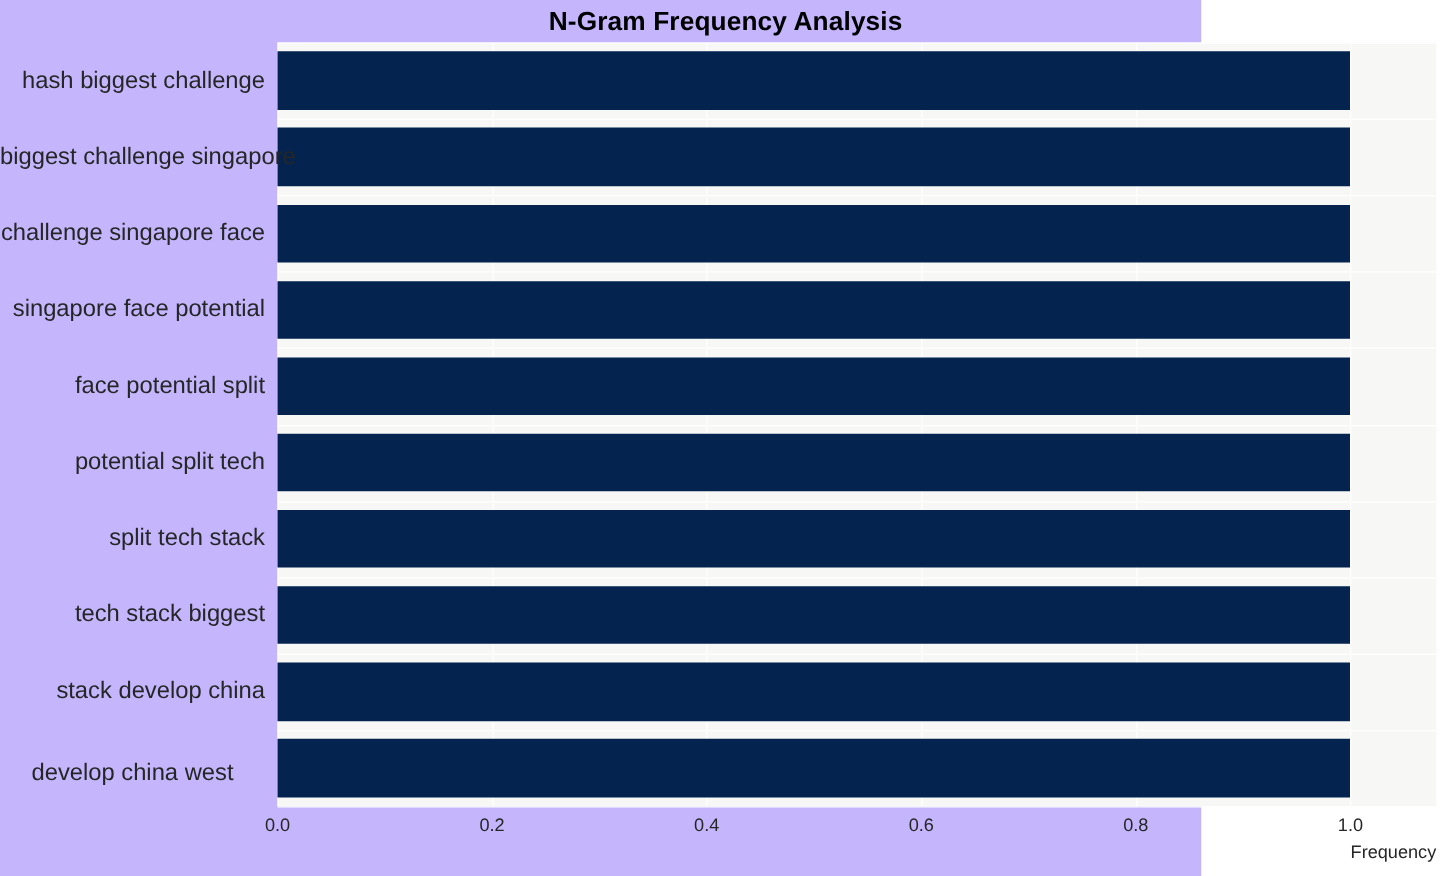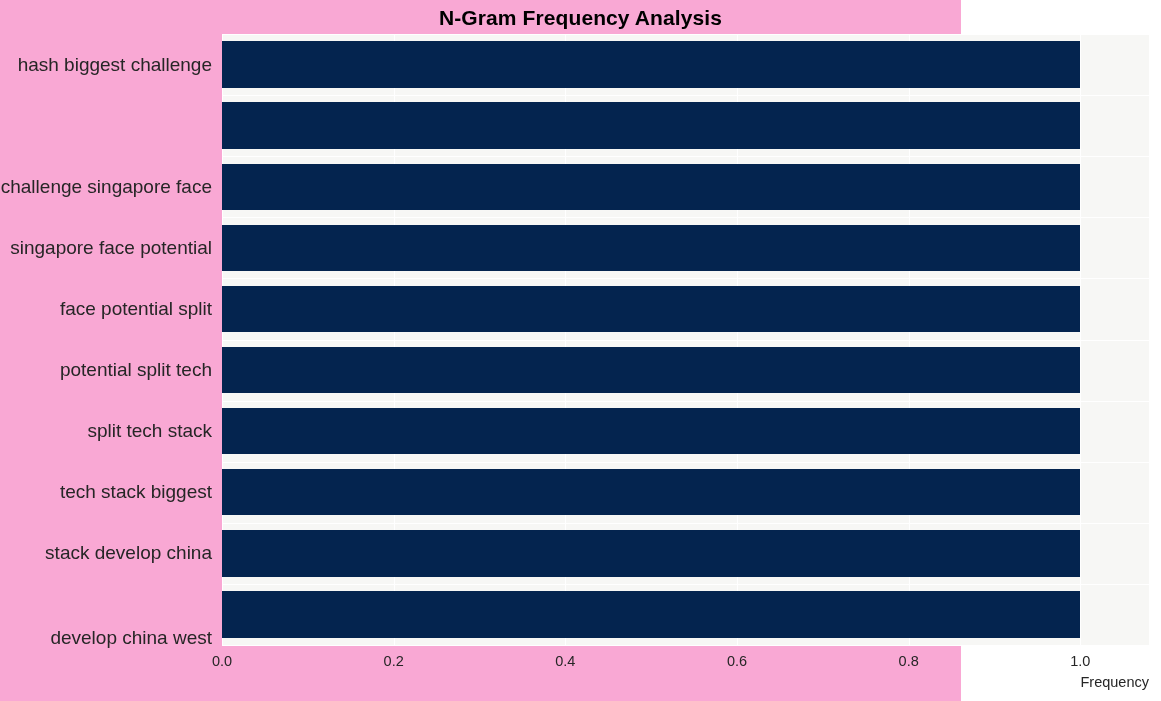--- a/index.html
+++ b/index.html
@@ -11,21 +11,21 @@
     height: 701px;
     background: #ffffff;
     font-family: "Liberation Sans", sans-serif;
     overflow: hidden;
   }
 
   #figure {
     position: relative;
     width: 961px;
     height: 701px;
-    background: #f9a8d4;
+    background: #c4b5fd;
   }
 
   
   #chart-title {
     position: absolute;
     left: 0;
     top: 6px;
     width: 1161px;
     text-align: center;
     font-size: 21px;
@@ -155,28 +155,29 @@
         <div class="bar" title="potential split tech: 1" style="top: 312.832px; height: 46.436px; width: 858.333px; background: rgb(4, 36, 79);"></div>
         <div class="bar" title="split tech stack: 1" style="top: 373.932px; height: 46.436px; width: 858.333px; background: rgb(4, 36, 79);"></div>
         <div class="bar" title="tech stack develop: 1" style="top: 435.032px; height: 46.436px; width: 858.333px; background: rgb(4, 36, 79);"></div>
         <div class="bar" title="stack develop china: 1" style="top: 496.132px; height: 46.436px; width: 858.333px; background: rgb(4, 36, 79);"></div>
         <div class="bar" title="develop china west: 1" style="top: 557.232px; height: 46.436px; width: 858.333px; background: rgb(4, 36, 79);"></div>
       </div>
   </div>
 
   <div id="ylabels">
       <div class="ytick-label" style="top: 30.55px;">hash biggest challenge</div>
+      <div class="ytick-label" style="top: 91.65px;">biggest challenge singapore</div>
       <div class="ytick-label" style="top: 152.75px; margin-left: 44px;">challenge singapore face</div>
       <div class="ytick-label" style="top: 213.85px;">singapore face potential</div>
       <div class="ytick-label" style="top: 274.95px;">face potential split</div>
       <div class="ytick-label" style="top: 336.05px;">potential split tech</div>
       <div class="ytick-label" style="top: 397.15px;">split tech stack</div>
       <div class="ytick-label" style="top: 458.25px;">tech stack biggest</div>
       <div class="ytick-label" style="top: 519.35px;">stack develop china</div>
-      <div class="ytick-label" style="top: 604px;">develop china west</div>
+      <div class="ytick-label" style="top: 585px; text-align: center;">develop china west</div>
     </div>
 
   <div id="xlabels">
       <div class="xtick-label" style="left: 222px;">0.0</div>
       <div class="xtick-label" style="left: 393.667px;">0.2</div>
       <div class="xtick-label" style="left: 565.333px;">0.4</div>
       <div class="xtick-label" style="left: 737px;">0.6</div>
       <div class="xtick-label" style="left: 908.667px;">0.8</div>
       <div class="xtick-label" style="left: 1080.33px;">1.0</div>
     </div>

